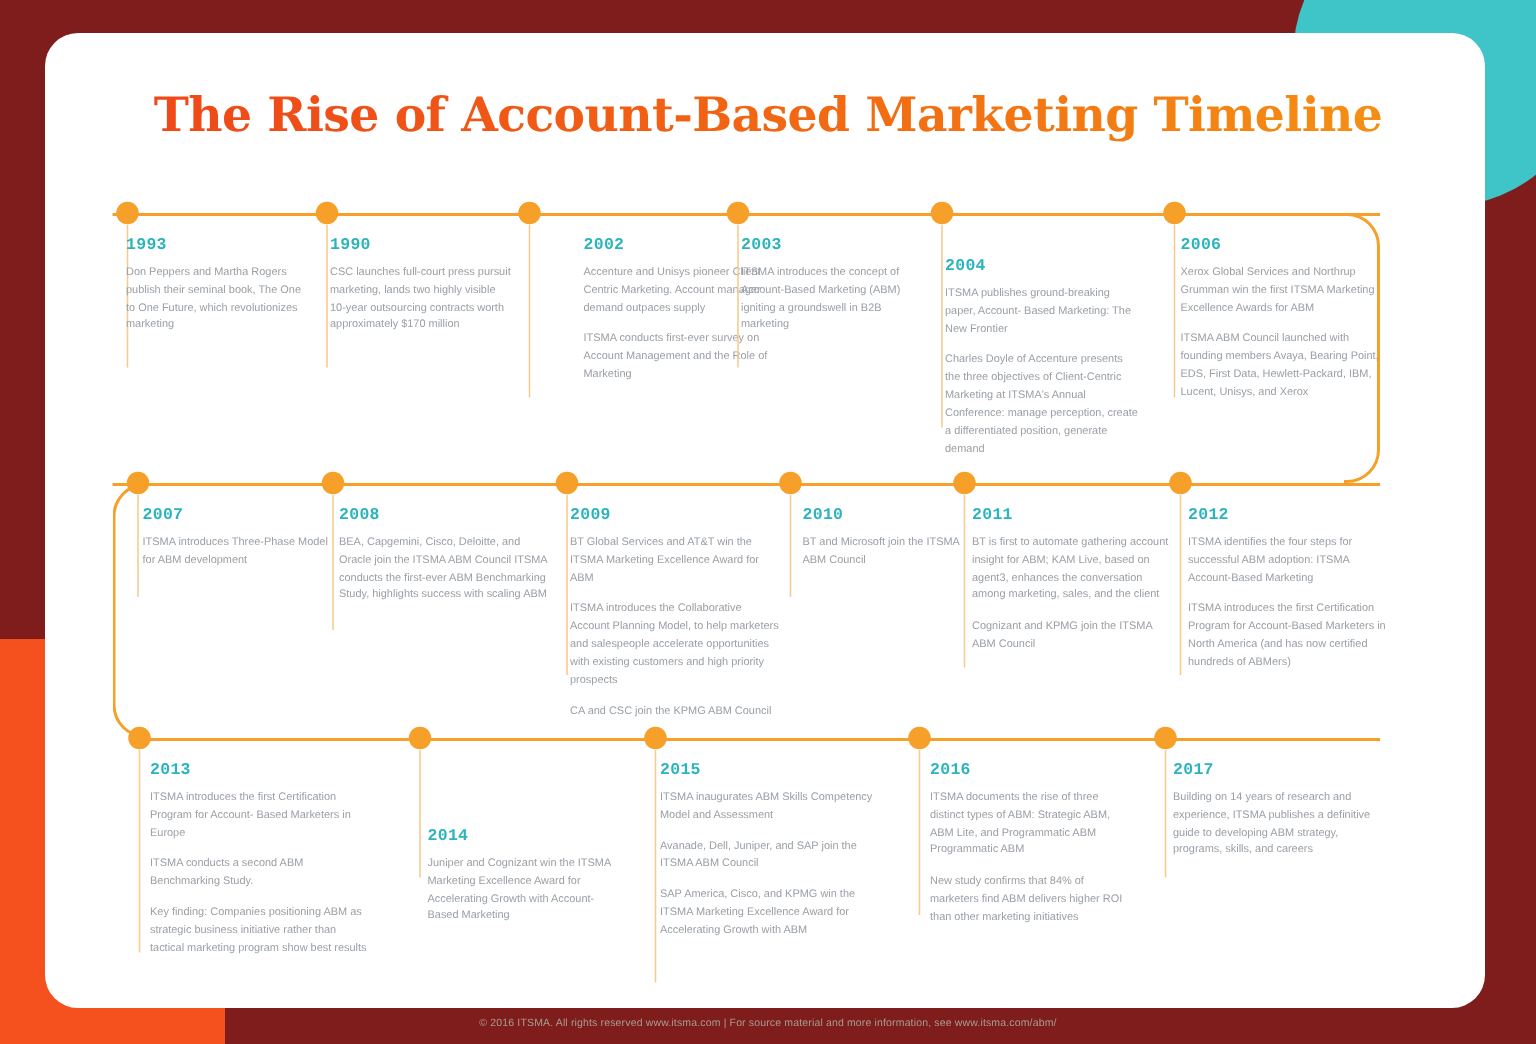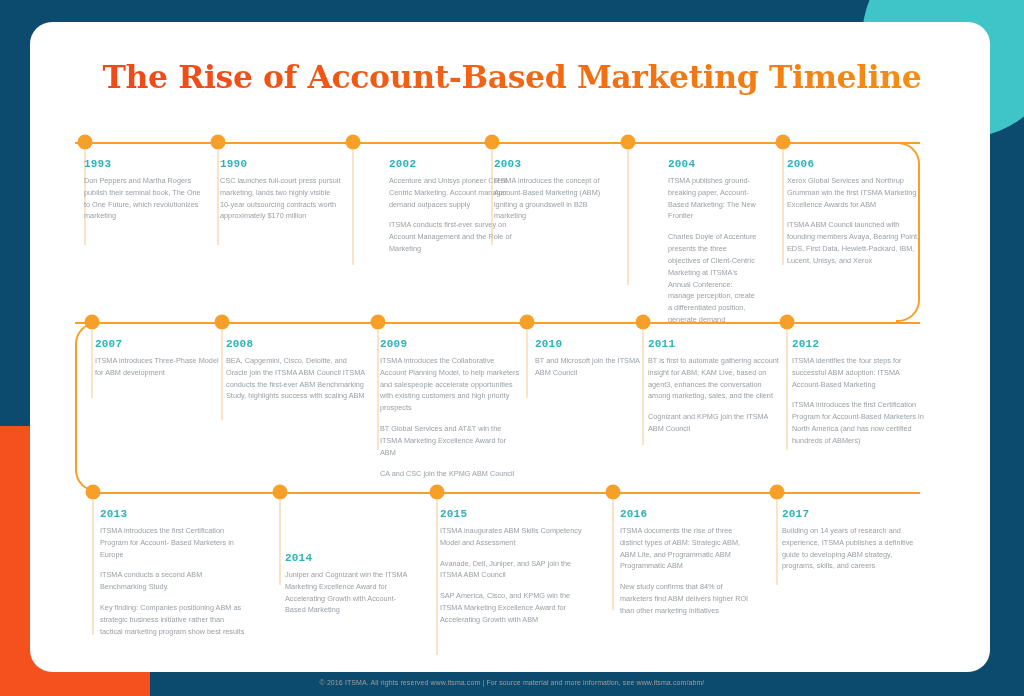--- a/index.html
+++ b/index.html
@@ -4,21 +4,21 @@
 <style>
   * { box-sizing: border-box; margin: 0; padding: 0; }
   html, body {
     width: 1024px; height: 696px;
     overflow: hidden;
     font-family: "Liberation Sans", sans-serif;
   }
   #page {
     position: relative;
     width: 1024px; height: 696px;
-    background: #0c4a6e;
+    background: #7f1d1d;
     overflow: hidden;
   }
   
   .deco-teal {
     position: absolute;
     right: -38px; top: -62px;
     width: 200px; height: 200px;
     border-radius: 50%;
     background: #3fc4c8;
   }
@@ -160,21 +160,21 @@
           <p>ITSMA conducts first-ever survey on Account Management and the Role of Marketing</p>
         </div>
         <div class="node" style="left: 492px; top: 142px;"></div>
         <div class="tick" style="left: 492px; top: 150px; height: 95px;"></div>
         <div class="entry" style="left: 494px; top: 158px; width: 125px;">
           <div class="year">2003</div>
           <p>ITSMA introduces the concept of Account-Based Marketing (ABM) igniting a groundswell in B2B marketing</p>
         </div>
         <div class="node" style="left: 628px; top: 142px;"></div>
         <div class="tick" style="left: 628px; top: 150px; height: 135px;"></div>
-        <div class="entry" style="left: 630px; top: 158px; width: 130px; padding-left: 38px;">
+        <div class="entry" style="left: 630px; top: 172px; width: 130px;">
           <div class="year">2004</div>
           <p>ITSMA publishes ground-breaking paper, Account- Based Marketing: The New Frontier</p>
           <p>Charles Doyle of Accenture presents the three objectives of Client-Centric Marketing at ITSMA's Annual Conference: manage perception, create a differentiated position, generate demand</p>
         </div>
         <div class="node" style="left: 783px; top: 142px;"></div>
         <div class="tick" style="left: 783px; top: 150px; height: 115px;"></div>
         <div class="entry" style="left: 787px; top: 158px; width: 135px;">
           <div class="year">2006</div>
           <p>Xerox Global Services and Northrup Grumman win the first ITSMA Marketing Excellence Awards for ABM</p>
           <p>ITSMA ABM Council launched with founding members Avaya, Bearing Point, EDS, First Data, Hewlett-Packard, IBM, Lucent, Unisys, and Xerox</p>
@@ -192,22 +192,22 @@
         <div class="node" style="left: 222px; top: 322px;"></div>
         <div class="tick" style="left: 222px; top: 330px; height: 90px;"></div>
         <div class="entry" style="left: 226px; top: 338px; width: 140px;">
           <div class="year">2008</div>
           <p>BEA, Capgemini, Cisco, Deloitte, and Oracle join the ITSMA ABM Council ITSMA conducts the first-ever ABM Benchmarking Study, highlights success with scaling ABM</p>
         </div>
         <div class="node" style="left: 378px; top: 322px;"></div>
         <div class="tick" style="left: 378px; top: 330px; height: 120px;"></div>
         <div class="entry" style="left: 380px; top: 338px; width: 140px;">
           <div class="year">2009</div>
+          <p>BT Global Services and AT&amp;T win the ITSMA Marketing Excellence Award for ABM</p>
           <p>ITSMA introduces the Collaborative Account Planning Model, to help marketers and salespeople accelerate opportunities with existing customers and high priority prospects</p>
-          <p>BT Global Services and AT&amp;T win the ITSMA Marketing Excellence Award for ABM</p>
           <p>CA and CSC join the KPMG ABM Council</p>
         </div>
         <div class="node" style="left: 527px; top: 322px;"></div>
         <div class="tick" style="left: 527px; top: 330px; height: 68px;"></div>
         <div class="entry" style="left: 535px; top: 338px; width: 108px;">
           <div class="year">2010</div>
           <p>BT and Microsoft join the ITSMA ABM Council</p>
         </div>
         <div class="node" style="left: 643px; top: 322px;"></div>
         <div class="tick" style="left: 643px; top: 330px; height: 115px;"></div>

